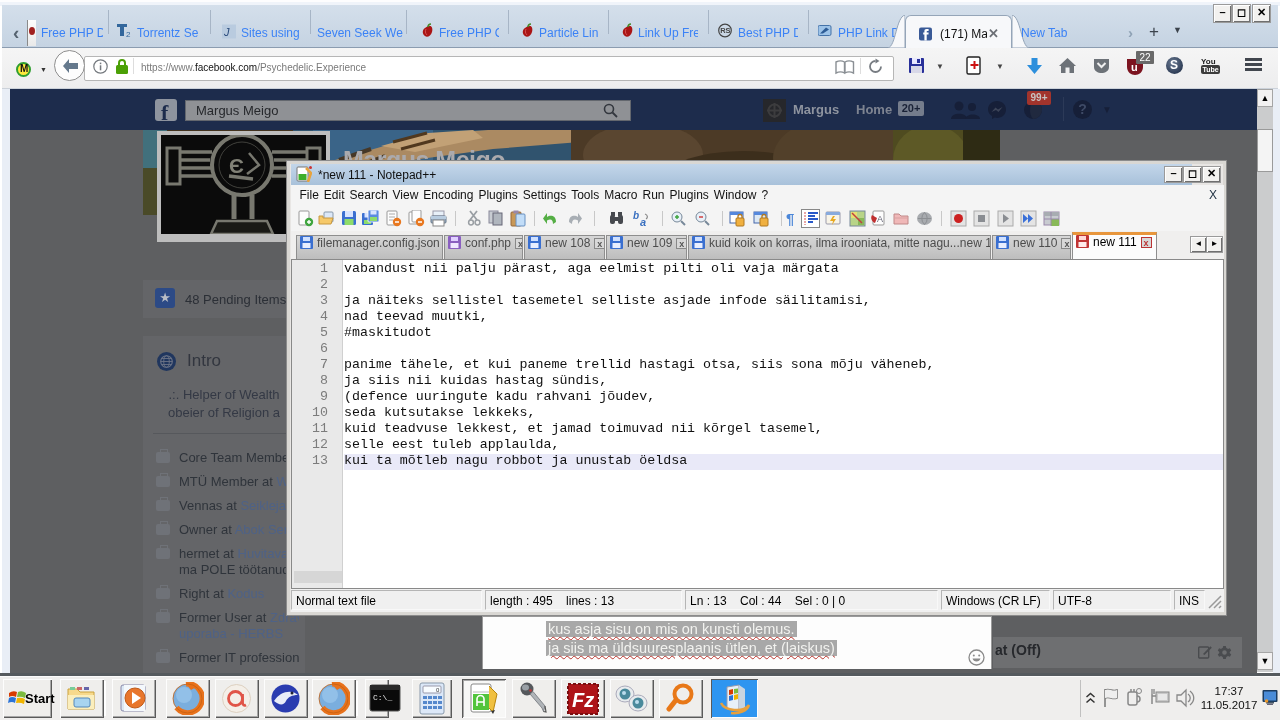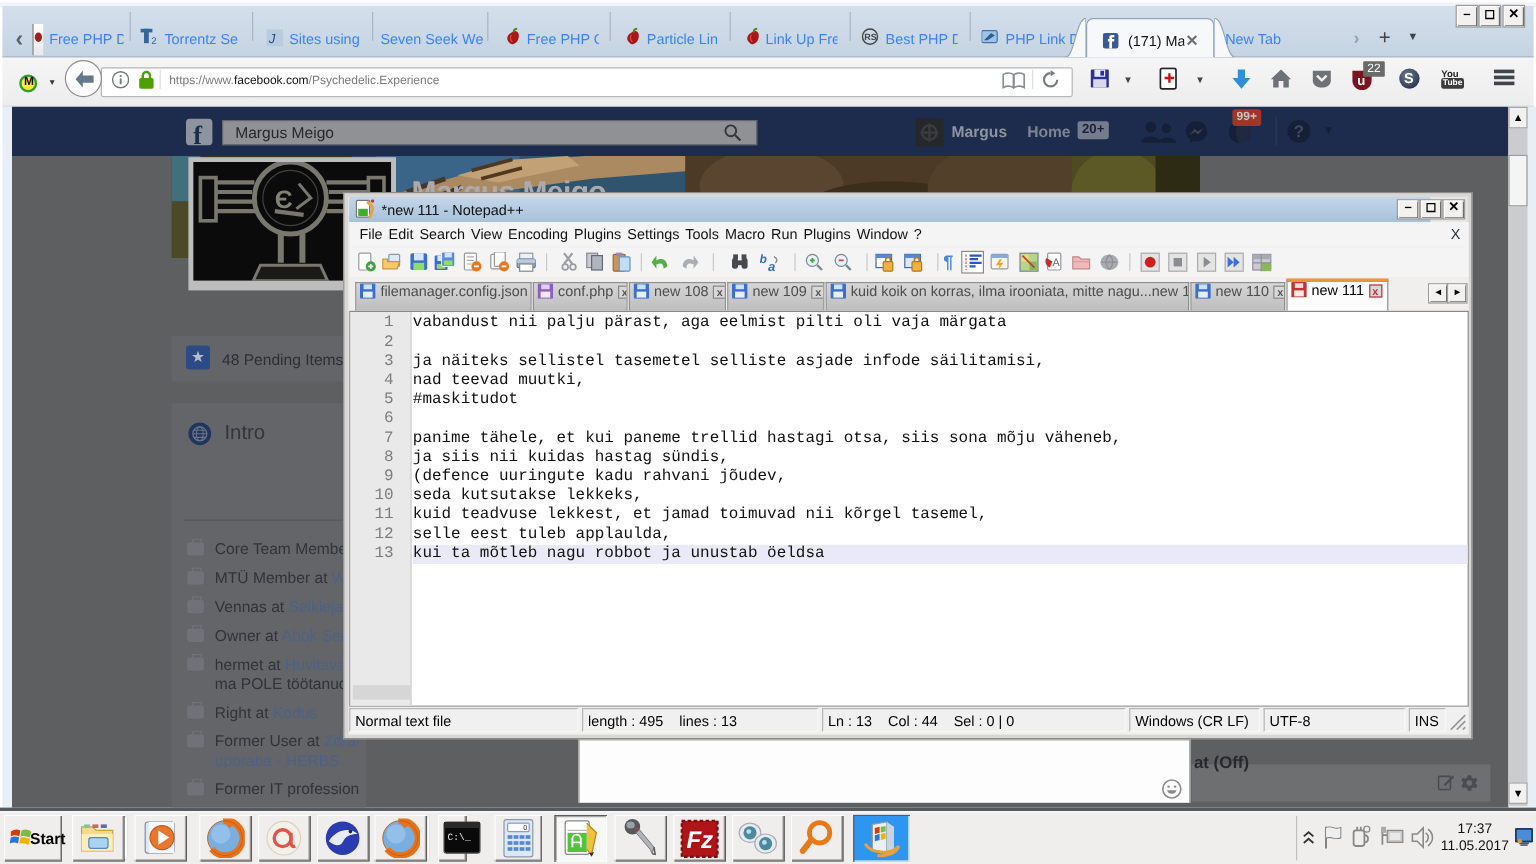--- a/index.html
+++ b/index.html
@@ -244,20 +244,21 @@
   <div class="abs" style="left:175px;top:203px;font-size:13px;color:#2b2f36;">48 Pending Items</div>
 
   <div class="abs" style="left:133px;top:247px;width:162px;height:337px;background:#646568;"></div>
   <div class="abs" style="left:147px;top:263px;width:19px;height:19px;border-radius:50%;background:#20365e;"></div>
   <svg class="abs" style="left:149px;top:265px;width:15px;height:15px;" viewBox="0 0 15 15">
         <circle cx="7.5" cy="7.5" r="5.8" fill="none" stroke="#6b7386" stroke-width="1.1"></circle>
         <ellipse cx="7.5" cy="7.5" rx="2.8" ry="5.8" fill="none" stroke="#6b7386" stroke-width="0.9"></ellipse>
         <path d="M1.7 7.5 L13.3 7.5 M2.5 4.5 L12.5 4.5 M2.5 10.5 L12.5 10.5" stroke="#6b7386" stroke-width="0.9"></path>
       </svg>
   <div class="abs" style="left:177px;top:262px;font-size:17px;color:#32363f;">Intro</div>
+  <div class="abs" style="left:133px;top:297px;width:162px;text-align:center;font-size:13px;color:#343945;line-height:18px;">.:. Helper of Wealth<br>obeier of Religion a</div>
   <div class="abs" style="left:143px;top:344px;width:152px;height:1px;background:#56585c;"></div>
   <div id="introlist" style="position:absolute;left:0;top:0;">
     <div class="li" style="top:361px;">Core Team Membe</div>
     <div class="li" style="top:385px;">MTÜ Member at <a>Wi</a></div>
     <div class="li" style="top:409px;">Vennas at <a>Seiklejat</a></div>
     <div class="li" style="top:433px;">Owner at <a>Abok Serv</a></div>
     <div class="li" style="top:457px;">hermet at <a>Huvitavar</a><br>ma POLE töötanud</div>
     <div class="li" style="top:497px;">Right at <a>Kodus</a></div>
     <div class="li" style="top:521px;">Former User at <a>Zdrav</a><br><a>uporaba - HERBS</a></div>
     <div class="li" style="top:561px;">Former IT professiona</div>
@@ -265,29 +266,30 @@
     <div class="bc" style="top:387px;"></div>
     <div class="bc" style="top:411px;"></div>
     <div class="bc" style="top:435px;"></div>
     <div class="bc" style="top:459px;"></div>
     <div class="bc" style="top:499px;"></div>
     <div class="bc" style="top:523px;"></div>
     <div class="bc" style="top:563px;"></div>
   </div>
 
   <div class="abs" style="left:472px;top:527px;width:510px;height:53px;background:#fdfdfd;border:1px solid #9a9a9a;border-bottom:none;"></div>
+  <div class="abs" style="left:536px;top:531px;font-size:14.5px;line-height:19px;color:#f2f2ef;"><span class="selx">kus asja sisu on mis on kunsti olemus.</span><br><span class="selx">ja siis ma üldsuuresplaanis ütlen, et (laiskus)</span></div>
   <svg class="abs" style="left:958px;top:560px;width:17px;height:17px;" viewBox="0 0 17 17">
         <circle cx="8.5" cy="8.5" r="7.5" fill="none" stroke="#8a8a8a" stroke-width="1.3"></circle>
         <circle cx="5.8" cy="6.5" r="1" fill="#8a8a8a"></circle>
         <circle cx="11.2" cy="6.5" r="1" fill="#8a8a8a"></circle>
         <path d="M4.5 9.5 a4.2 4.2 0 0 0 8 0 Z" fill="#8a8a8a"></path>
       </svg>
 
   <div class="abs" style="left:983px;top:548px;width:249px;height:31px;background:#6e6f71;"></div>
-  <div class="abs" style="left:985px;top:538px;font-size:14px;font-weight:bold;color:#26282c;">at (Off)</div>
+  <div class="abs" style="left:985px;top:553px;font-size:14px;font-weight:bold;color:#26282c;">at (Off)</div>
   <svg class="abs" style="left:1188px;top:556px;width:14px;height:14px;" viewBox="0 0 14 14">
         <rect x="0.7" y="2" width="10" height="11" rx="1" fill="none" stroke="#494b4e" stroke-width="1.4"></rect>
         <path d="M5 9 L12.5 1.2 L13.8 2.8 L6.5 10 Z" fill="#494b4e"></path>
       </svg>
   <svg class="abs" style="left:1207px;top:556px;width:15px;height:15px;" viewBox="0 0 15 15">
         <path d="M6.2 1 L8.8 1 L9.3 3 A5 5 0 0 1 10.9 3.9 L12.9 3.2 L14.2 5.5 L12.7 6.9 A5 5 0 0 1 12.7 8.1 L14.2 9.5 L12.9 11.8 L10.9 11.1 A5 5 0 0 1 9.3 12 L8.8 14 L6.2 14 L5.7 12 A5 5 0 0 1 4.1 11.1 L2.1 11.8 L0.8 9.5 L2.3 8.1 A5 5 0 0 1 2.3 6.9 L0.8 5.5 L2.1 3.2 L4.1 3.9 A5 5 0 0 1 5.7 3 Z M7.5 5.2 A2.3 2.3 0 1 0 7.5 9.8 A2.3 2.3 0 1 0 7.5 5.2" fill="#4a4c4f" fill-rule="evenodd"></path>
       </svg>
 
   <div class="abs" id="fbhead"></div>
   <div class="abs" style="left:145px;top:10px;width:22px;height:22px;background:#8e949e;border-radius:3px;"></div>

